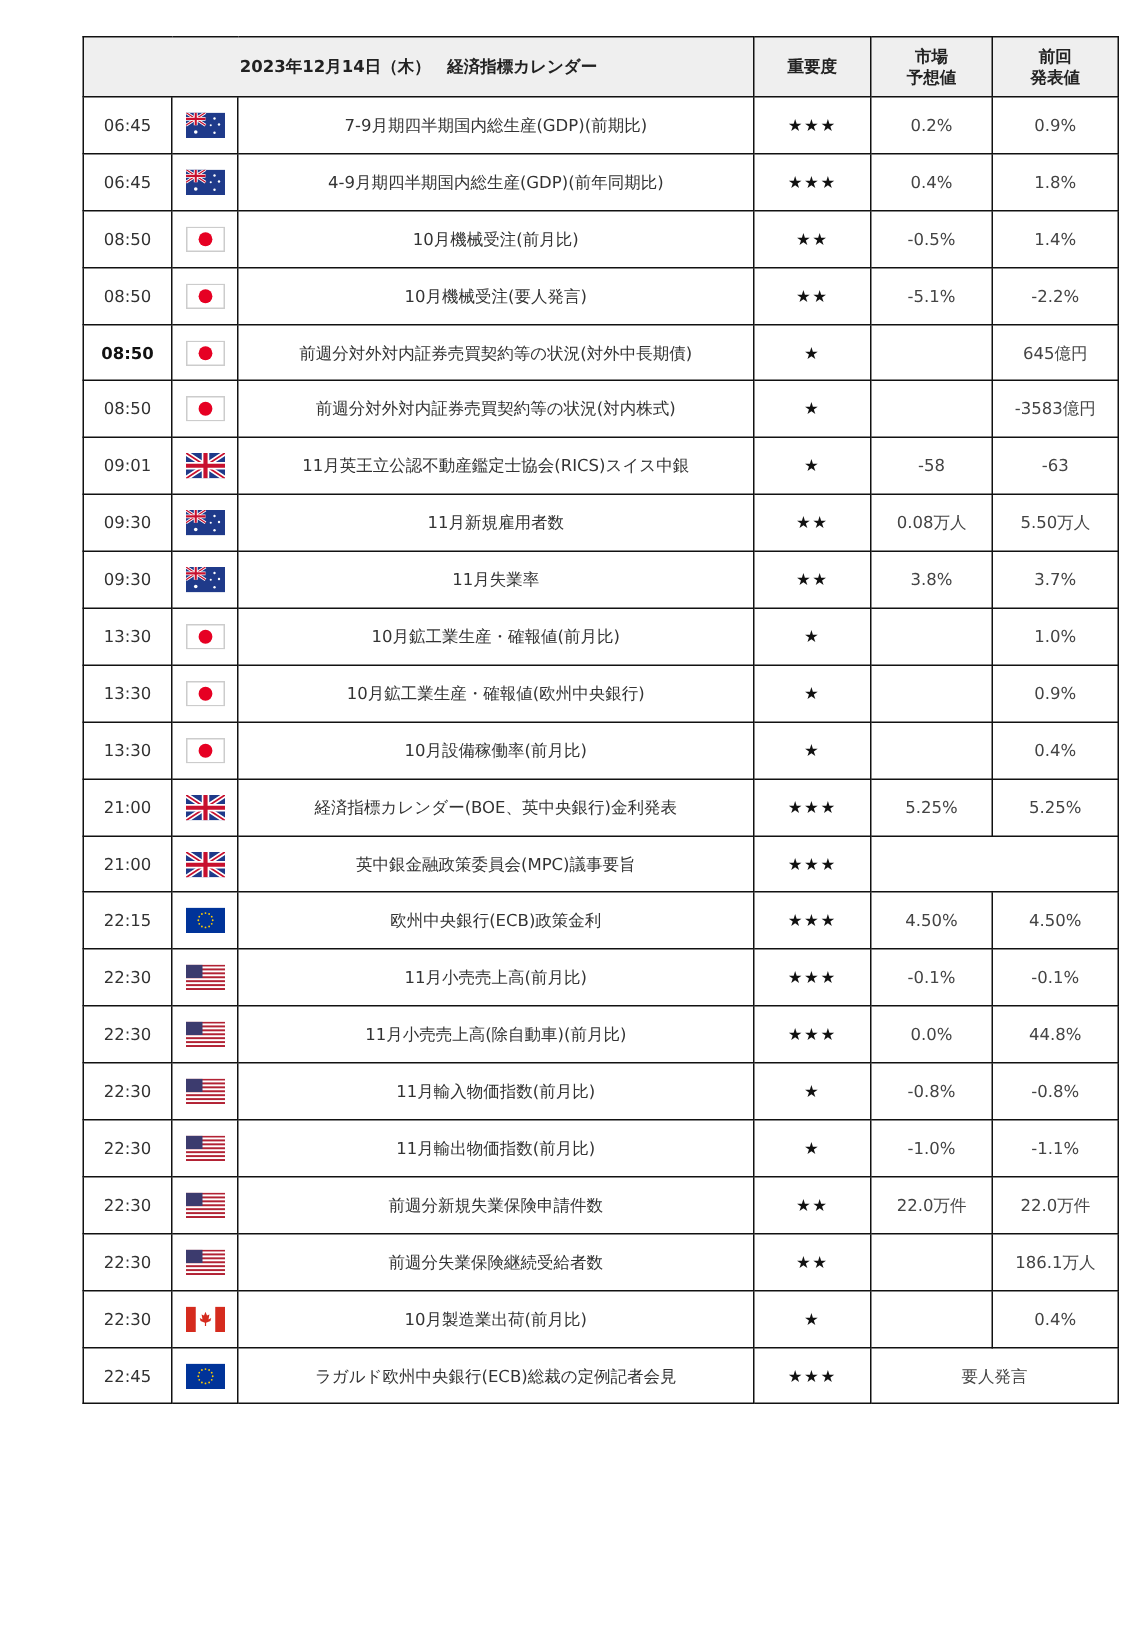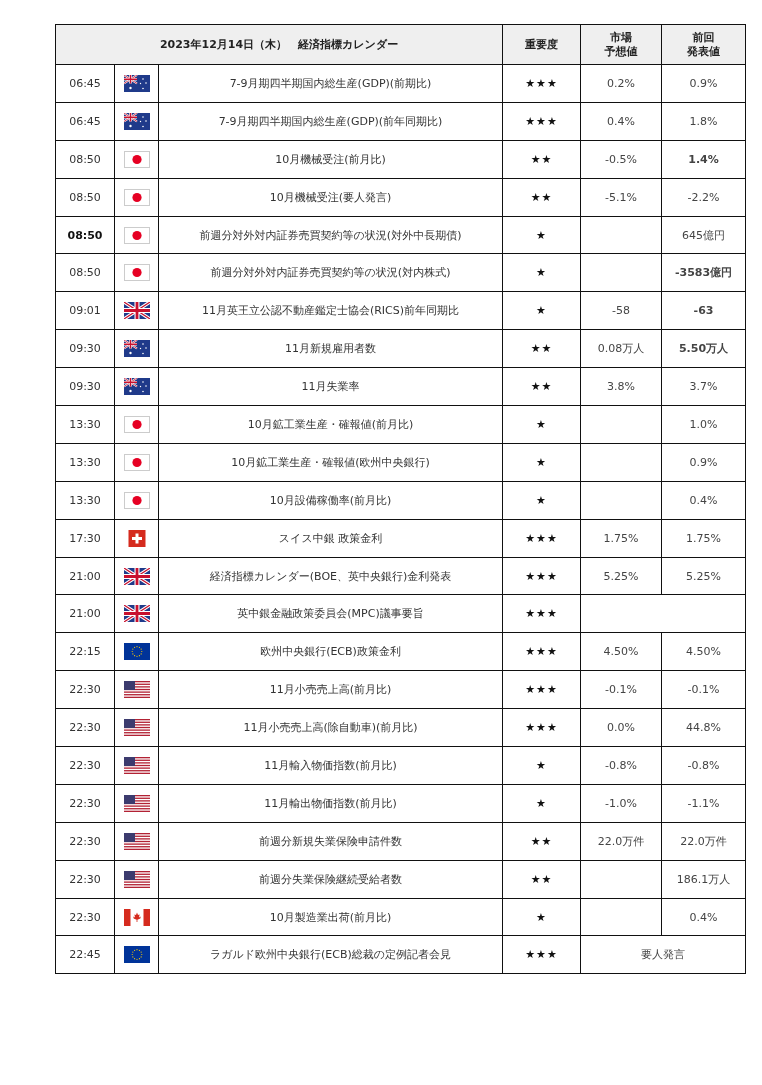--- a/index.html
+++ b/index.html
@@ -16,21 +16,21 @@
   }
   table.cal thead th {
     background: #efefef; height: 39px; font-weight: bold; color: #222; font-size: 11px; line-height: 14px;
   }
   table.cal tbody tr { height: 37.9px; }
   td.time { color: #333; }
   td.time.bold { font-weight: bold; color: #111; }
   td.title { color: #333; margin-left: 40px; }
   td.stars { color: #111; font-size: 11px; letter-spacing: 1px; }
   td.val { color: #444; }
-  .b { font-weight: bold; color: #111; }
+  .b { font-weight: normal; color: #111; }
   .flag { display: inline-block; width: 26px; height: 17px; vertical-align: middle; position: relative; overflow: hidden; }
   .flag svg { display: block; width: 26px; height: 17px; }
 </style>
 </head>
 <body>
 
 <table class="cal">
   <colgroup>
     <col style="width:59px">
       <col style="width:44px">
@@ -76,21 +76,21 @@
               <path d="M0 0L13 8.5M13 0L0 8.5" stroke="#fff" stroke-width="2"></path>
               <path d="M0 0L13 8.5M13 0L0 8.5" stroke="#c8102e" stroke-width="0.8"></path>
               <path d="M6.5 0V8.5M0 4.25H13" stroke="#fff" stroke-width="2.6"></path>
               <path d="M6.5 0V8.5M0 4.25H13" stroke="#c8102e" stroke-width="1.4"></path>
               <circle cx="6.5" cy="13" r="1.2" fill="#fff"></circle>
               <circle cx="19" cy="4" r="0.8" fill="#fff"></circle>
               <circle cx="22" cy="8" r="0.8" fill="#fff"></circle>
               <circle cx="19" cy="13.5" r="0.8" fill="#fff"></circle>
               <circle cx="16.5" cy="8.5" r="0.7" fill="#fff"></circle>
             </svg></span></td>
-        <td class="title">7-9月期四半期国内総生産(GDP)(前年同期比)</td>
+        <td class="title">4-9月期四半期国内総生産(GDP)(前年同期比)</td>
         <td class="stars">★★★</td>
         <td class="val">0.4%</td>
         <td class="val">1.8%</td>
       </tr>
       <tr>
         <td class="time">08:50</td>
         <td><span class="flag"><svg viewBox="0 0 26 17">
               <rect x="0.5" y="0.5" width="25" height="16" fill="#fff" stroke="#ccc"></rect>
               <circle cx="13" cy="8.5" r="4.6" fill="#e60023"></circle>
             </svg></span></td>
@@ -134,21 +134,21 @@
       </tr>
       <tr>
         <td class="time">09:01</td>
         <td><span class="flag"><svg viewBox="0 0 26 17">
               <rect width="26" height="17" fill="#1f3a8a"></rect>
               <path d="M0 0L26 17M26 0L0 17" stroke="#fff" stroke-width="3.4"></path>
               <path d="M0 0L26 17M26 0L0 17" stroke="#c8102e" stroke-width="1.2"></path>
               <path d="M13 0V17M0 8.5H26" stroke="#fff" stroke-width="5"></path>
               <path d="M13 0V17M0 8.5H26" stroke="#c8102e" stroke-width="2.8"></path>
             </svg></span></td>
-        <td class="title">11月英王立公認不動産鑑定士協会(RICS)前年同期比</td>
+        <td class="title">11月英王立公認不動産鑑定士協会(RICS)スイス中銀</td>
         <td class="stars">★</td>
         <td class="val">-58</td>
         <td class="val b">-63</td>
       </tr>
       <tr>
         <td class="time">09:30</td>
         <td><span class="flag"><svg viewBox="0 0 26 17">
               <rect width="26" height="17" fill="#1f3a8a"></rect>
               <rect width="13" height="8.5" fill="#1f3a8a"></rect>
               <path d="M0 0L13 8.5M13 0L0 8.5" stroke="#fff" stroke-width="2"></path>
@@ -211,32 +211,20 @@
       <tr>
         <td class="time">13:30</td>
         <td><span class="flag"><svg viewBox="0 0 26 17">
               <rect x="0.5" y="0.5" width="25" height="16" fill="#fff" stroke="#ccc"></rect>
               <circle cx="13" cy="8.5" r="4.6" fill="#e60023"></circle>
             </svg></span></td>
         <td class="title">10月設備稼働率(前月比)</td>
         <td class="stars">★</td>
         <td class="val"></td>
         <td class="val">0.4%</td>
-      </tr>
-      <tr>
-        <td class="time">17:30</td>
-        <td><span class="flag"><svg viewBox="0 0 26 17">
-              <rect x="4.5" y="0" width="17" height="17" fill="#d52b1e"></rect>
-              <rect x="11.5" y="3.5" width="3" height="10" fill="#fff"></rect>
-              <rect x="8" y="7" width="10" height="3" fill="#fff"></rect>
-            </svg></span></td>
-        <td class="title">スイス中銀 政策金利</td>
-        <td class="stars">★★★</td>
-        <td class="val">1.75%</td>
-        <td class="val">1.75%</td>
       </tr>
       <tr>
         <td class="time">21:00</td>
         <td><span class="flag"><svg viewBox="0 0 26 17">
               <rect width="26" height="17" fill="#1f3a8a"></rect>
               <path d="M0 0L26 17M26 0L0 17" stroke="#fff" stroke-width="3.4"></path>
               <path d="M0 0L26 17M26 0L0 17" stroke="#c8102e" stroke-width="1.2"></path>
               <path d="M13 0V17M0 8.5H26" stroke="#fff" stroke-width="5"></path>
               <path d="M13 0V17M0 8.5H26" stroke="#c8102e" stroke-width="2.8"></path>
             </svg></span></td>

